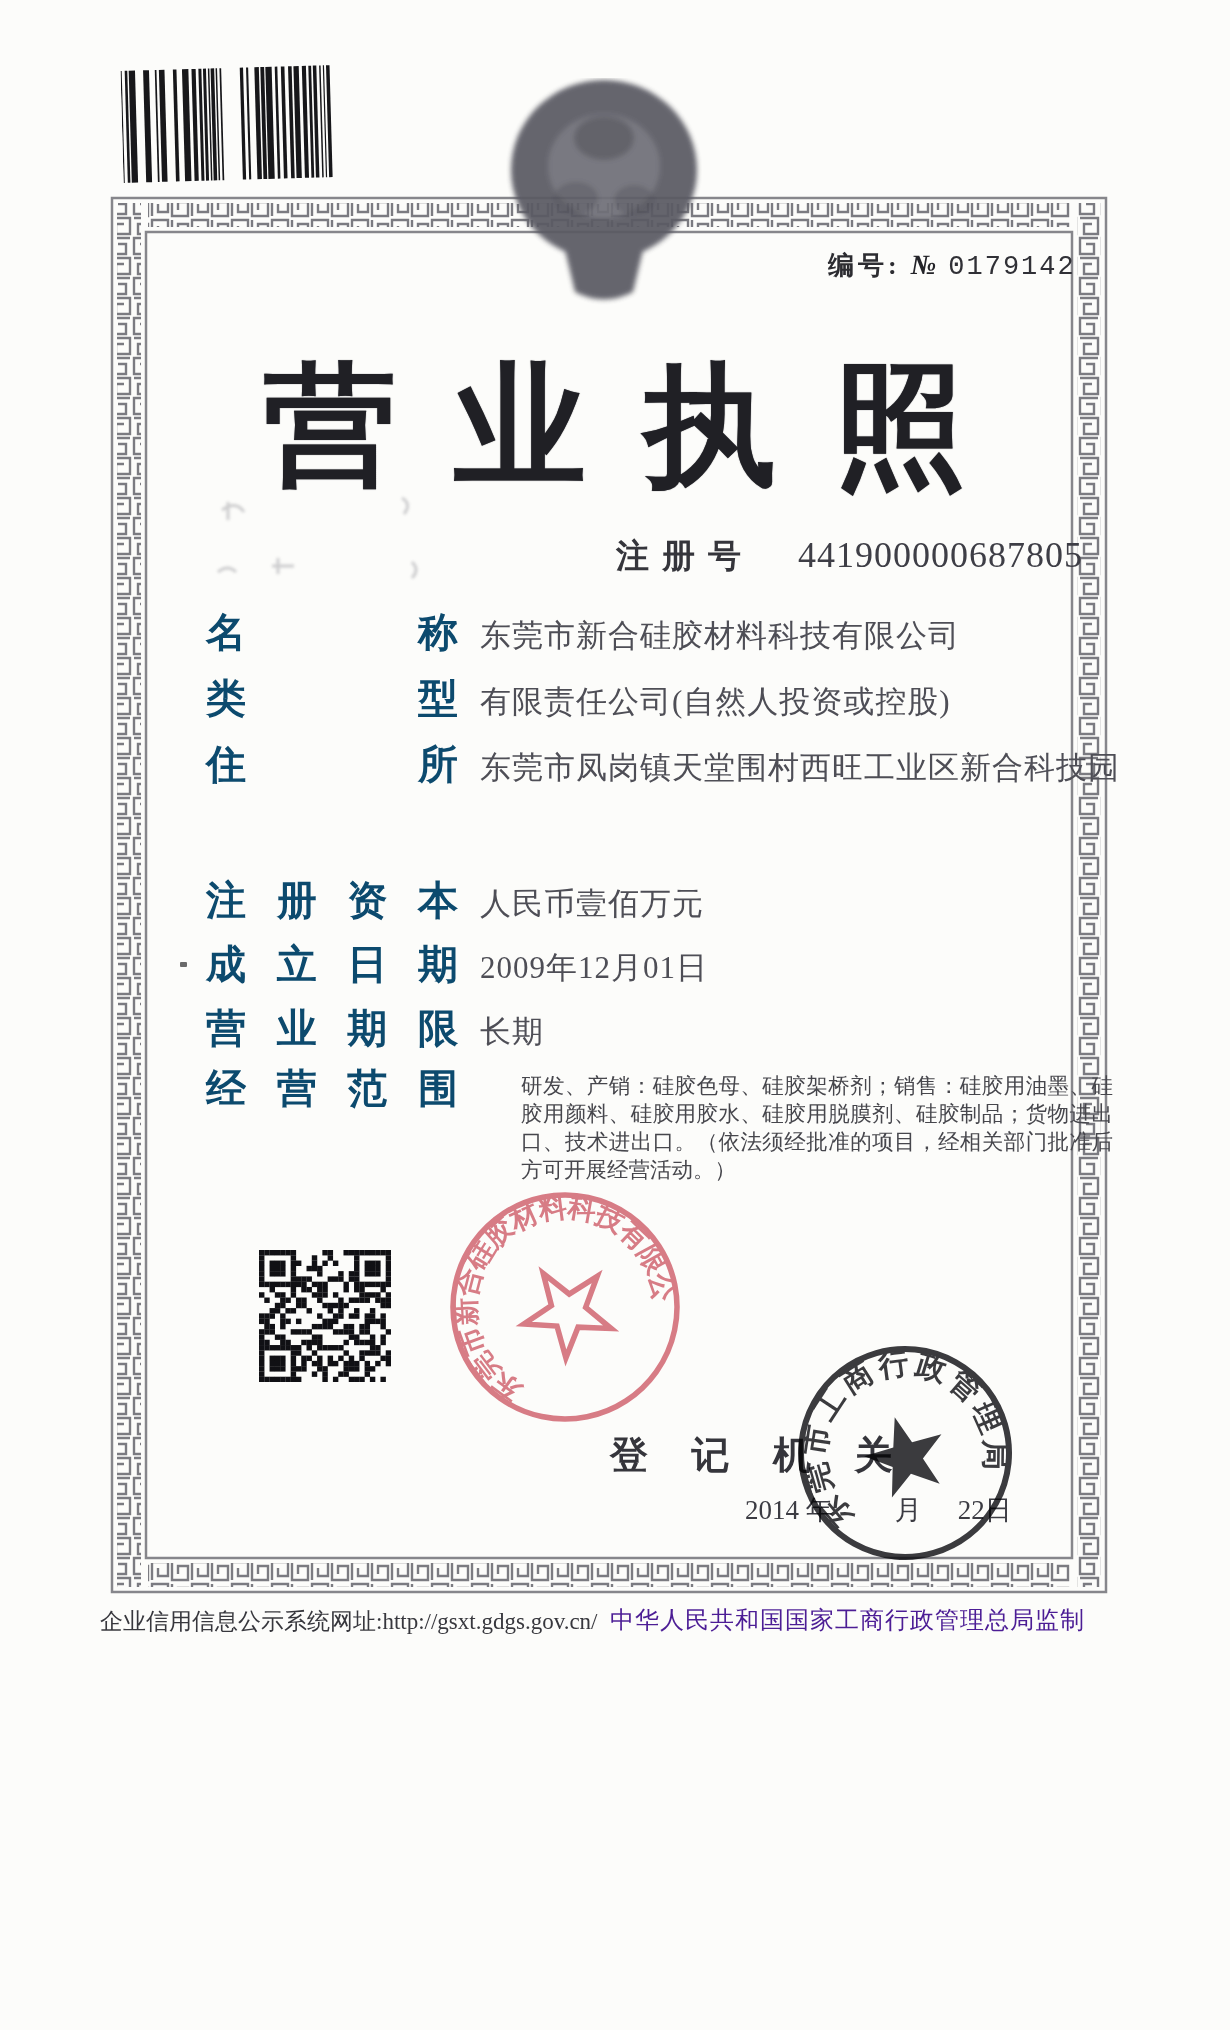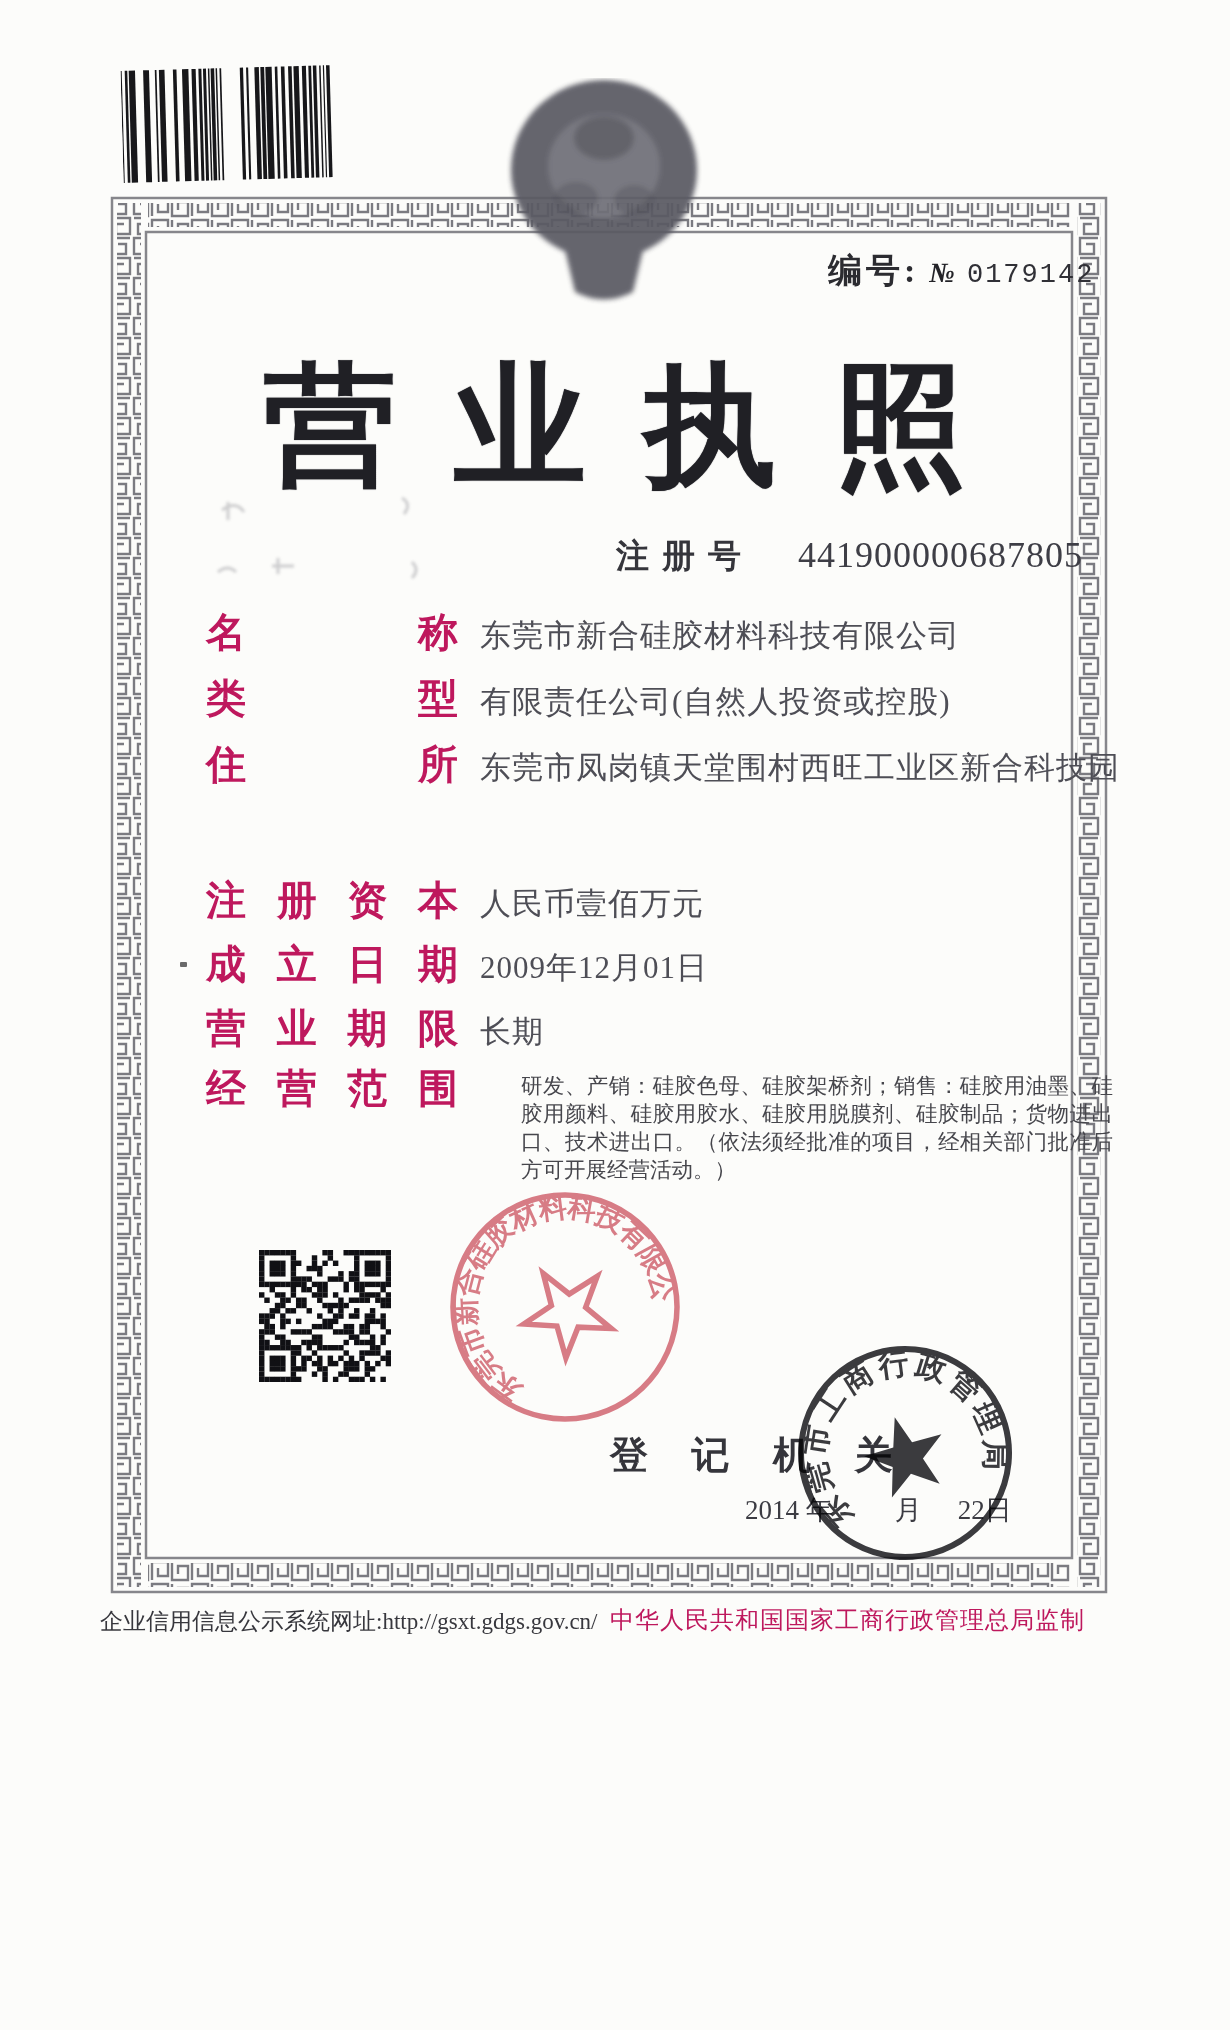--- a/index.html
+++ b/index.html
@@ -5,57 +5,57 @@
   html,body{margin:0;padding:0;background:#e9e9e7;}
   .page{
     position:relative;width:1230px;height:2030px;margin:0 auto;
     background:#fcfcfa;overflow:hidden;
     font-family:"Liberation Serif","DejaVu Serif",serif;color:#2f2f34;
   }
   
   .barcode{position:absolute;left:122px;top:66px;width:212px;height:116px;transform:rotate(-1.6deg);}
   .emblem{position:absolute;left:506px;top:78px;width:196px;height:228px;z-index:3;}
   .serial{position:absolute;left:828px;top:248px;white-space:nowrap;z-index:2;}
-  .serial .s-label{font-size:34px;font-weight:700;color:#2c2c31;letter-spacing:4px;}
+  .serial .s-label{font-size:26px;font-weight:700;color:#2c2c31;letter-spacing:4px;}
   .serial .s-no{font-size:28px;font-weight:700;font-style:italic;margin-left:10px;color:#232328;}
   .serial .s-num{font-size:27px;margin-left:12px;font-family:"Liberation Mono","DejaVu Sans Mono",monospace;color:#303036;letter-spacing:2px;}
   
   .frame{position:absolute;left:110px;top:196px;z-index:1;}
   
   .title{
     position:absolute;left:0;top:338px;width:100%;text-align:center;z-index:2;
     font-size:132px;font-weight:700;letter-spacing:58px;padding-left:58px;box-sizing:border-box;
     color:#202025;text-shadow:0 0 1px #44444a;
   }
   .regno{position:absolute;left:616px;top:534px;white-space:nowrap;z-index:2;}
   .regno .r-label{font-size:33px;font-weight:700;letter-spacing:13px;color:#35353b;}
   .regno .r-value{font-size:36px;margin-left:40px;color:#3e3e46;letter-spacing:1px;}
   
   .row{position:absolute;left:206px;display:flex;align-items:baseline;z-index:2;}
   .lbl{
-    width:252px;flex:none;font-size:40px;font-weight:700;color:#be185d;
+    width:252px;flex:none;font-size:40px;font-weight:700;color:#0c4a6e;
     text-align:justify;text-align-last:justify;line-height:1.15;
   }
   .val{margin-left:22px;font-size:31px;color:#4e4e56;letter-spacing:1px;white-space:nowrap;}
   .row.scope{align-items:flex-start;gap:47px;}
   .row.scope .val{
     font-size:21.5px;line-height:28px;width:592px;margin-left:16px;margin-top:6px;
     color:#46464c;text-align:justify;white-space:normal;letter-spacing:0;
   }
   
   .qr{position:absolute;left:259px;top:1250px;width:132px;height:132px;z-index:2;}
   .company-seal{position:absolute;left:438px;top:1180px;width:254px;height:254px;z-index:4;mix-blend-mode:multiply;opacity:.82;}
   .registry-seal{position:absolute;left:792px;top:1340px;width:226px;height:226px;z-index:5;mix-blend-mode:multiply;opacity:.88;}
   .issuer-label{position:absolute;left:610px;top:1430px;font-size:38px;font-weight:700;letter-spacing:17px;color:#35353b;z-index:2;white-space:nowrap;}
   .date-line{position:absolute;left:745px;top:1492px;font-size:27px;color:#3c3c43;z-index:2;white-space:nowrap;}
   .date-line .d-mid{margin-left:62px;}
   .date-line .d-right{margin-left:36px;}
   
   .footer-left{position:absolute;left:100px;top:1606px;font-size:23px;color:#37373d;z-index:2;}
-  .footer-right{position:absolute;right:145px;top:1604px;font-size:24px;color:#be185d;letter-spacing:1px;z-index:2;}
+  .footer-right{position:absolute;right:145px;top:1604px;font-size:24px;color:#4c1d95;letter-spacing:1px;z-index:2;}
   
   .smudge{position:absolute;z-index:2;filter:blur(1.5px);opacity:.4;}
   .dotmark{position:absolute;left:180px;top:962px;width:7px;height:5px;background:#3a3a3a;opacity:.75;border-radius:1px;z-index:2;}
 </style>
 </head>
 <body>
 
 <div class="page">
 
   <div class="barcode">

